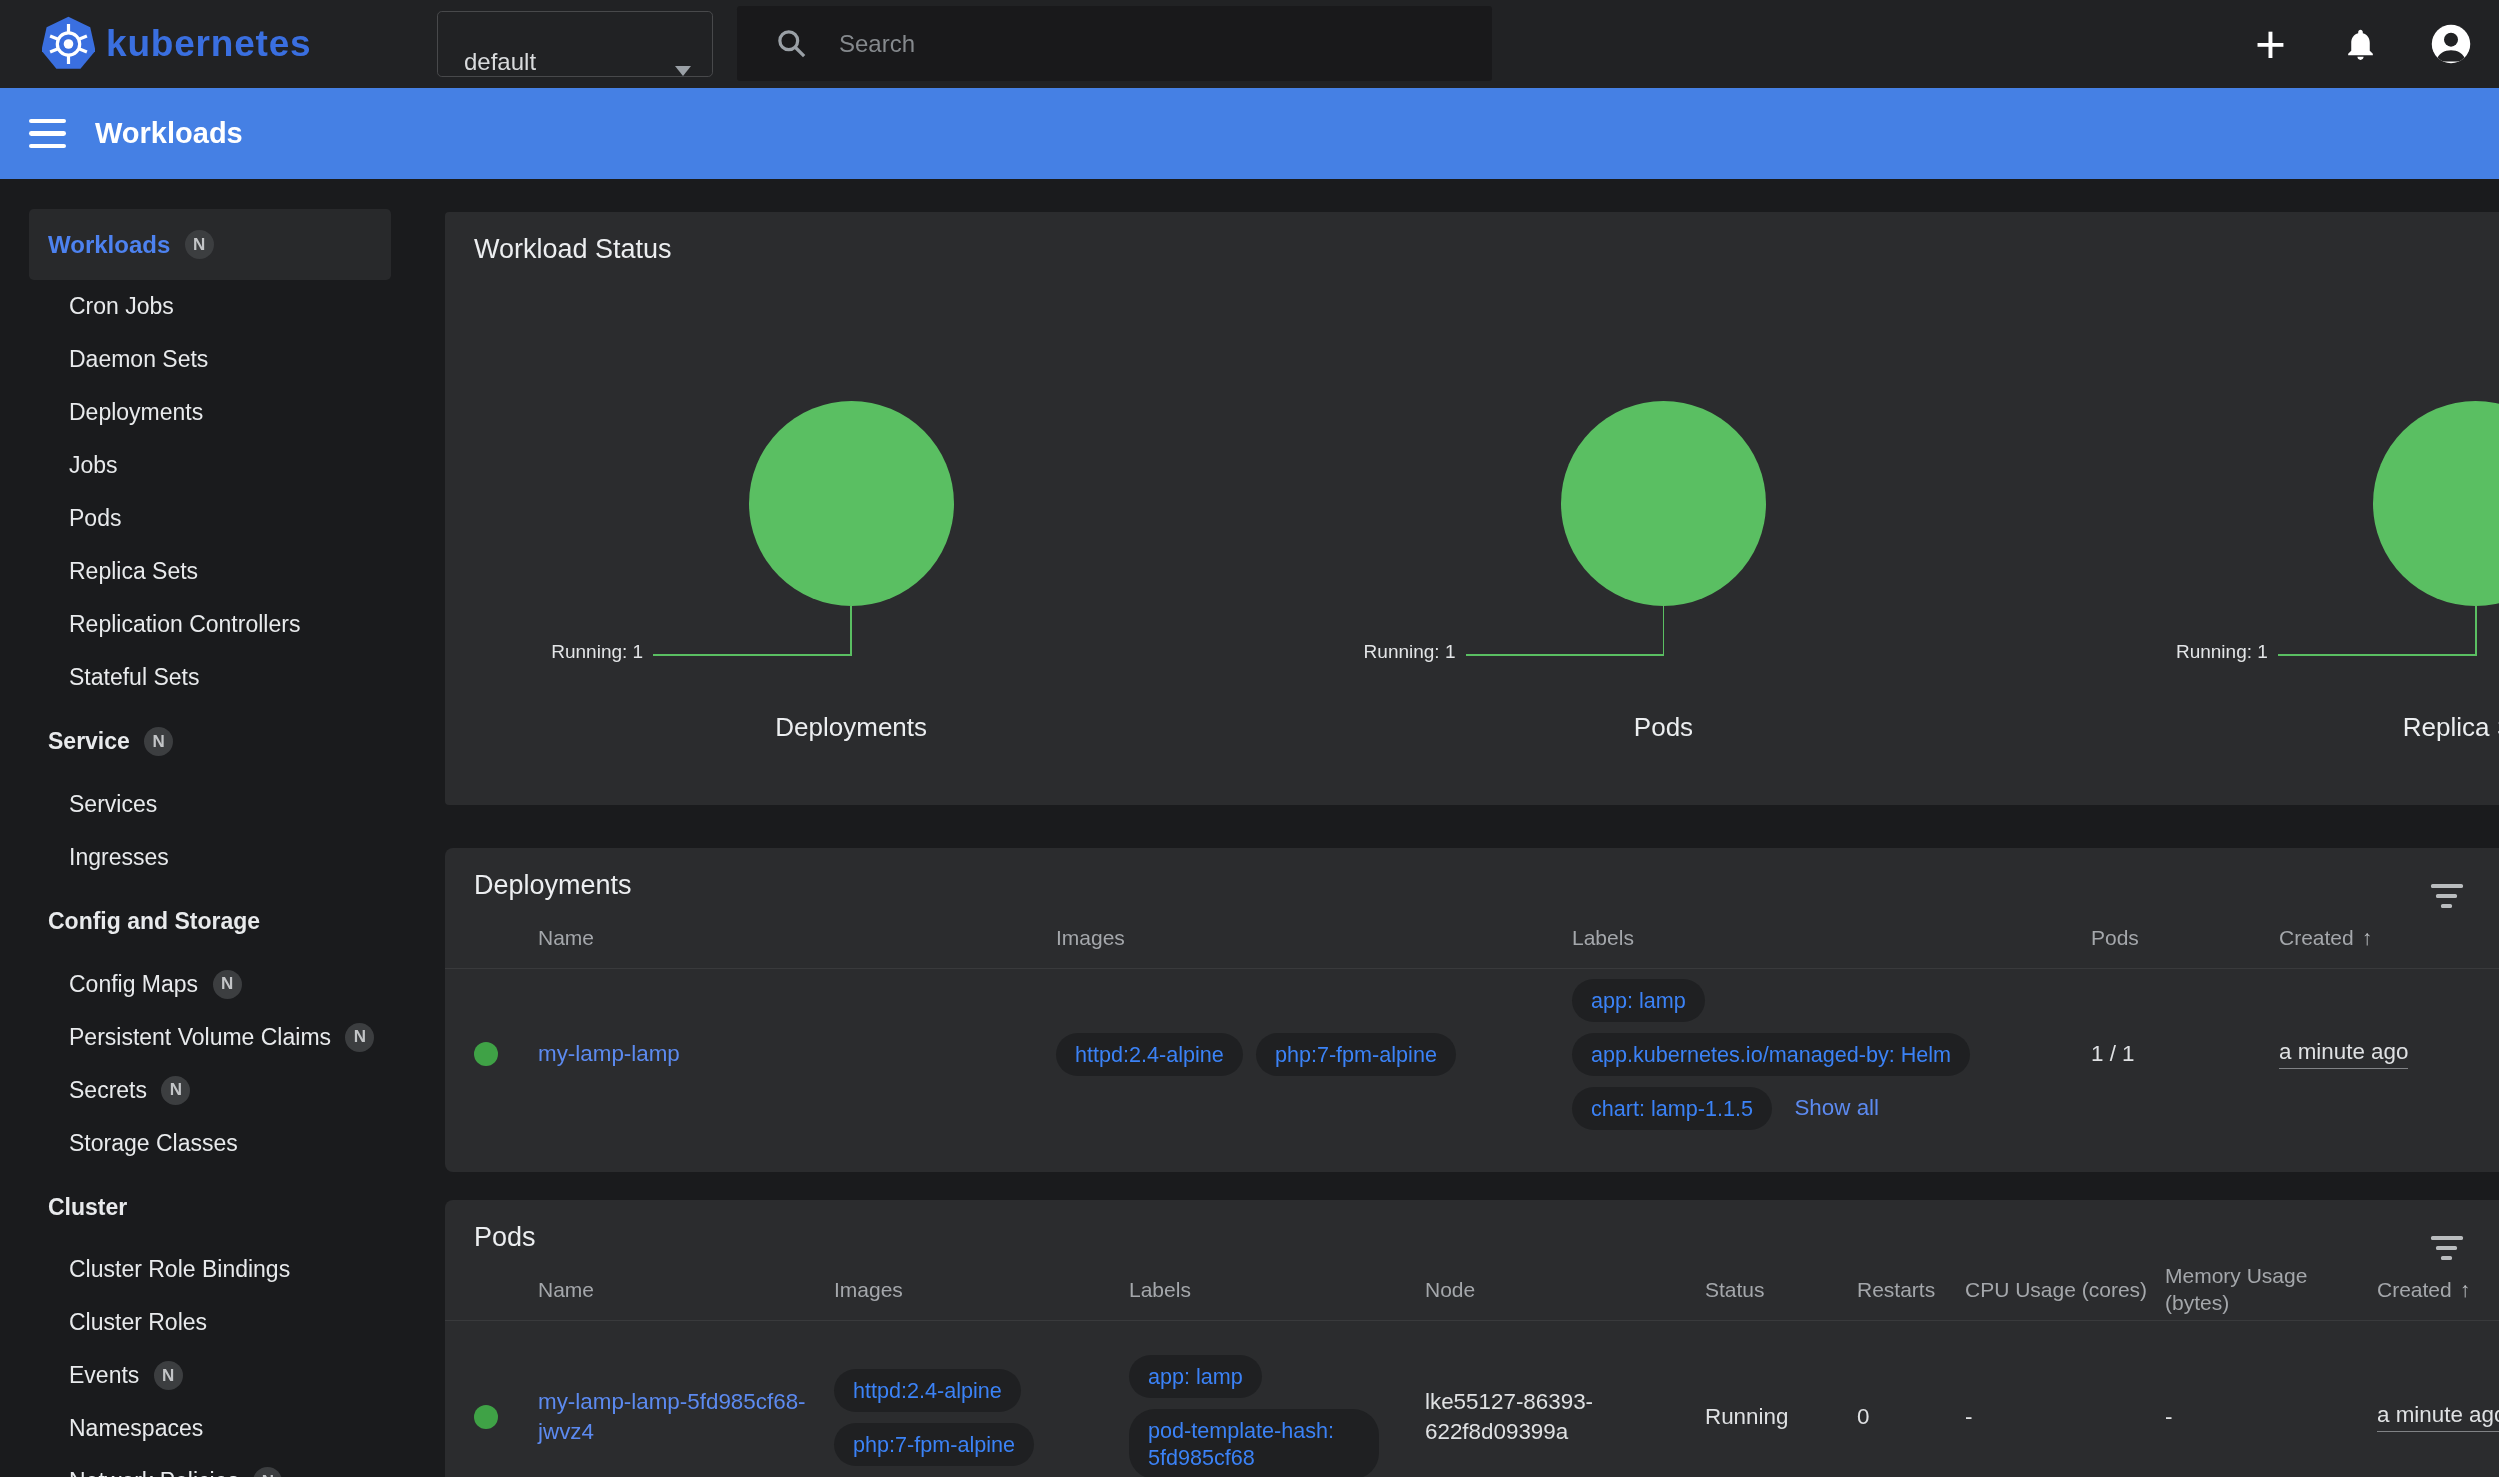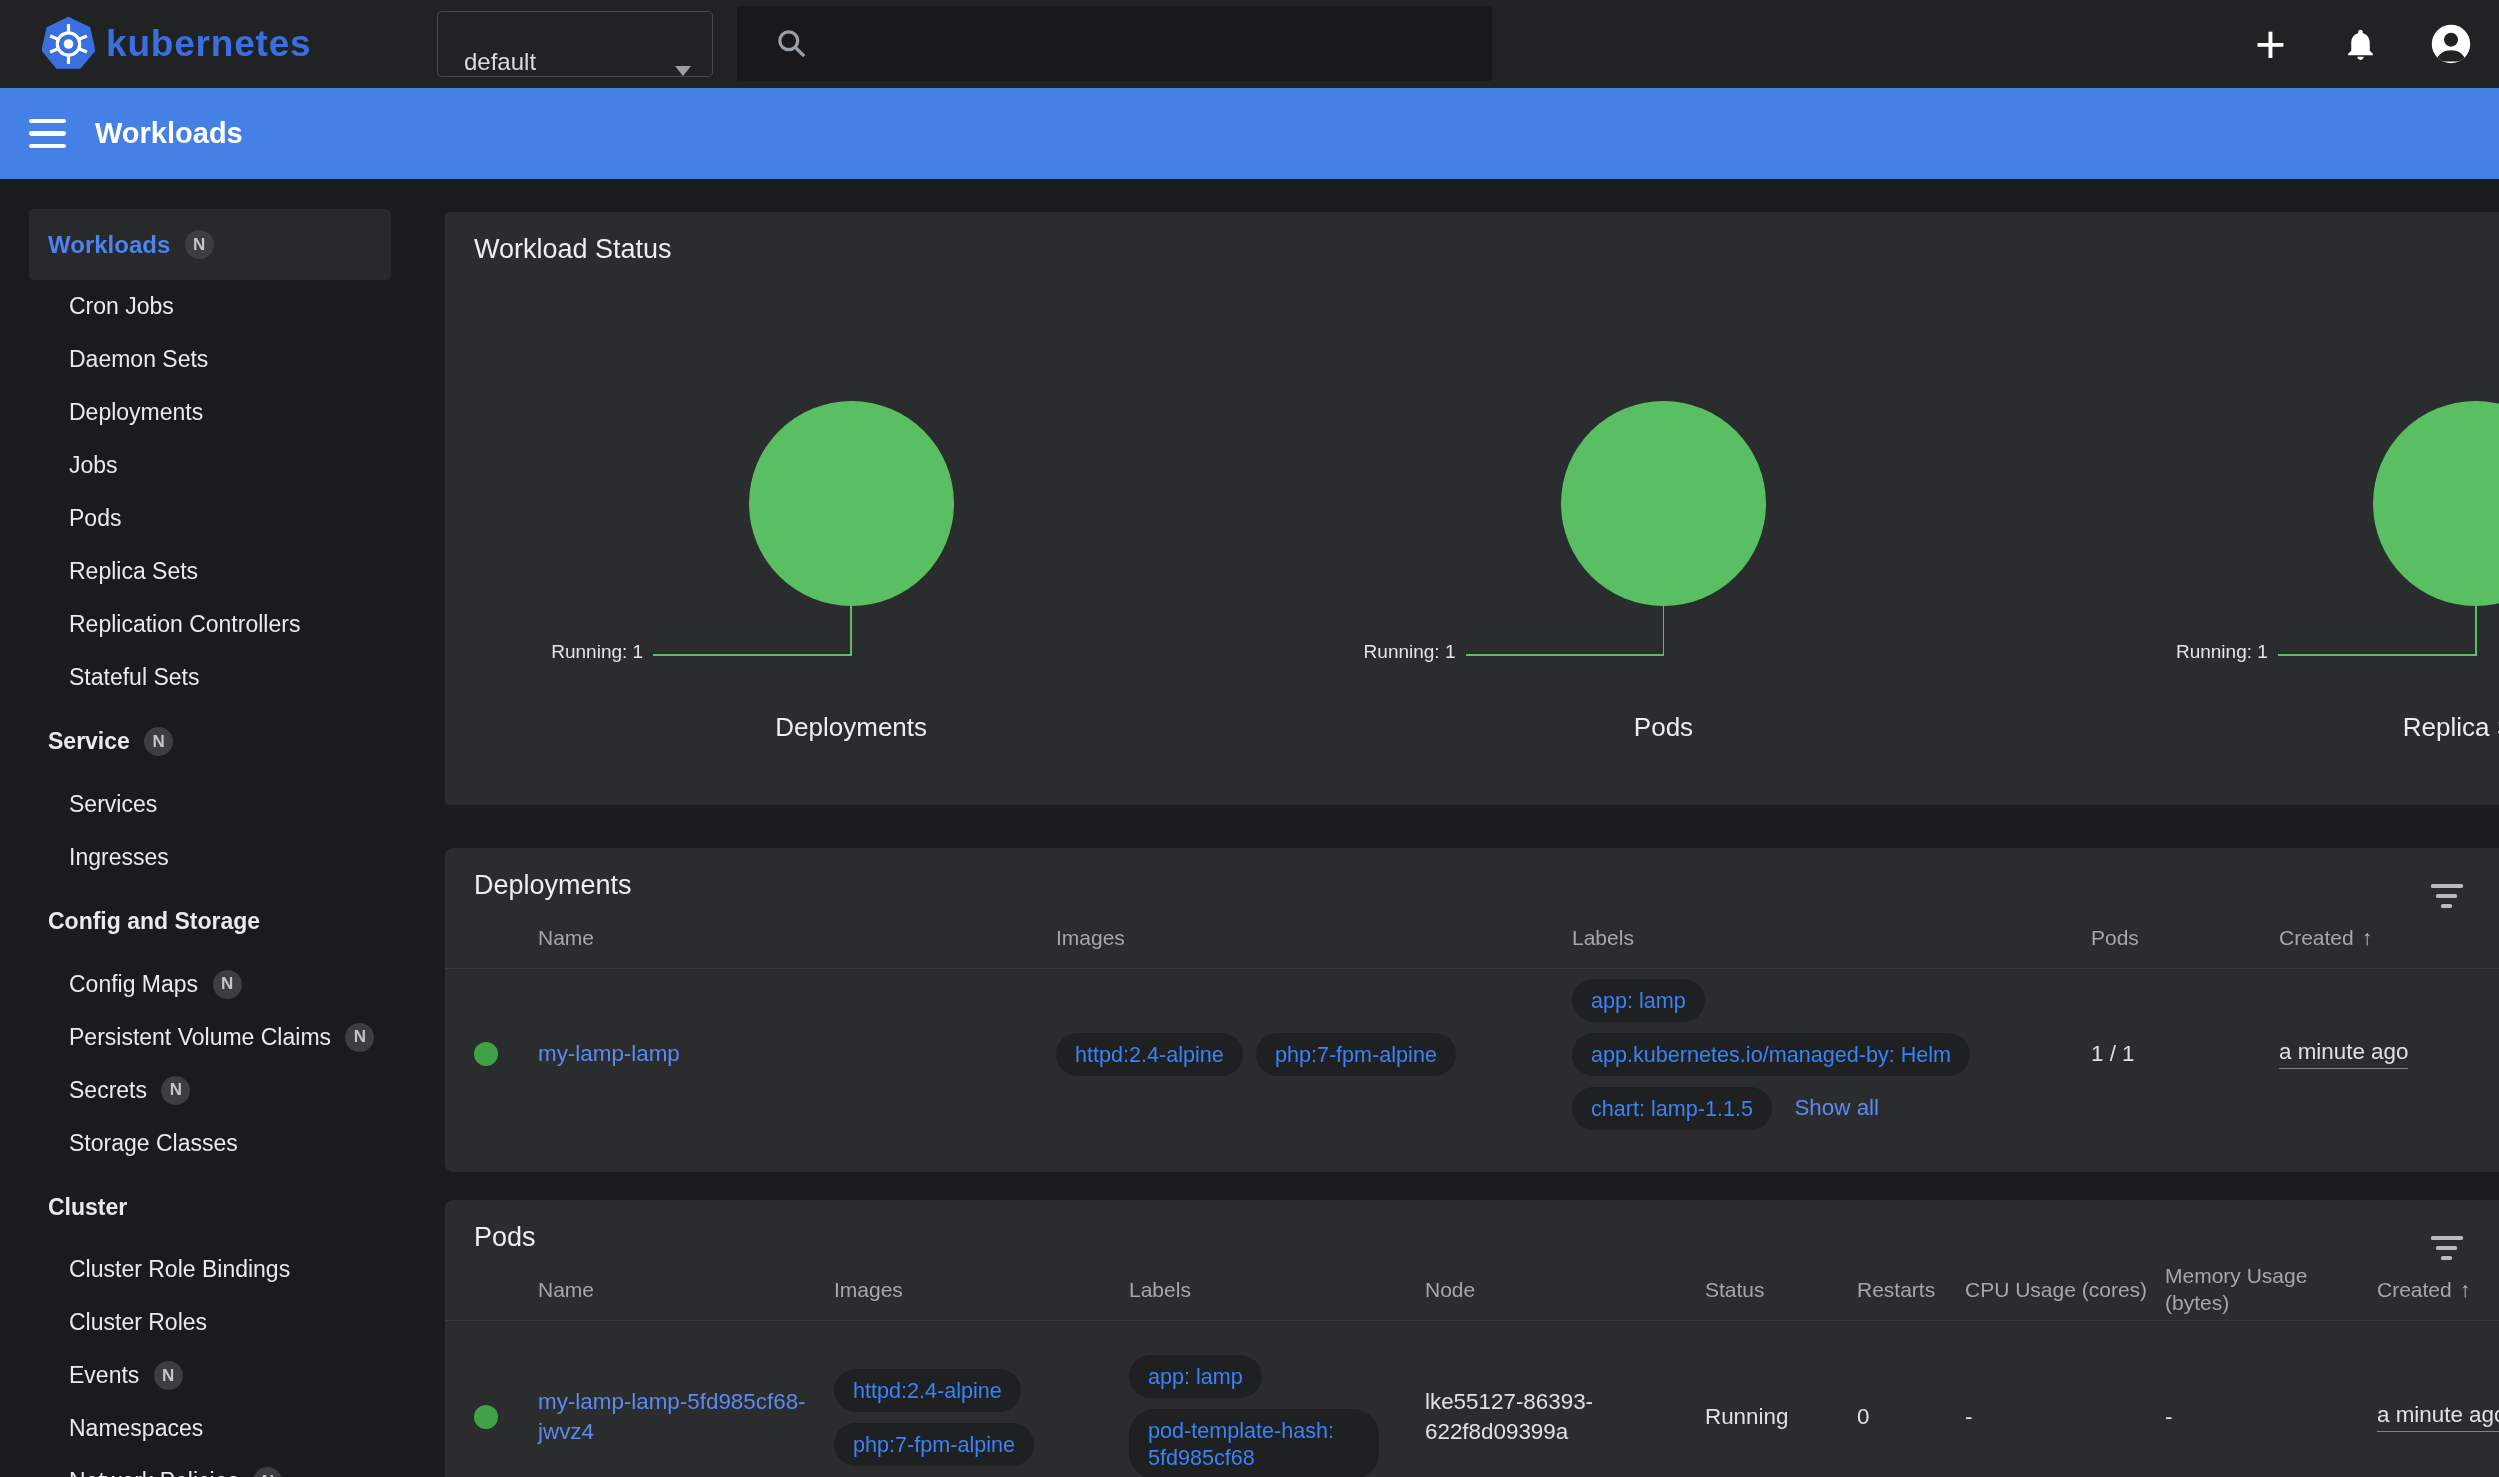--- a/index.html
+++ b/index.html
@@ -116,20 +116,21 @@
   <div class="ns-select">
     <span class="val">default</span>
     <span class="caret-down"></span>
   </div>
 
   <div class="searchbox">
     <svg width="34" height="34" viewBox="0 0 42 42">
       <circle cx="17" cy="17" r="11" stroke="#9aa0a6" stroke-width="4" fill="none"></circle>
       <line x1="25" y1="25" x2="36" y2="36" stroke="#9aa0a6" stroke-width="4"></line>
     </svg>
+    <input type="text" value="" placeholder="Search" style="">
   </div>
 
   <div class="actions">
     <div class="icon-btn">
       <span class="plus-glyph">+</span>
     </div>
     <div class="icon-btn">
       <svg width="37" height="37" viewBox="0 0 24 24">
         <path fill="#ffffff" d="M12 22c1.1 0 2-.9 2-2h-4c0 1.1.9 2 2 2zm6-6v-5c0-3.07-1.63-5.64-4.5-6.32V4c0-.83-.67-1.5-1.5-1.5s-1.5.67-1.5 1.5v.68C7.64 5.36 6 7.92 6 11v5l-2 2v1h16v-1l-2-2z"></path>
       </svg>

